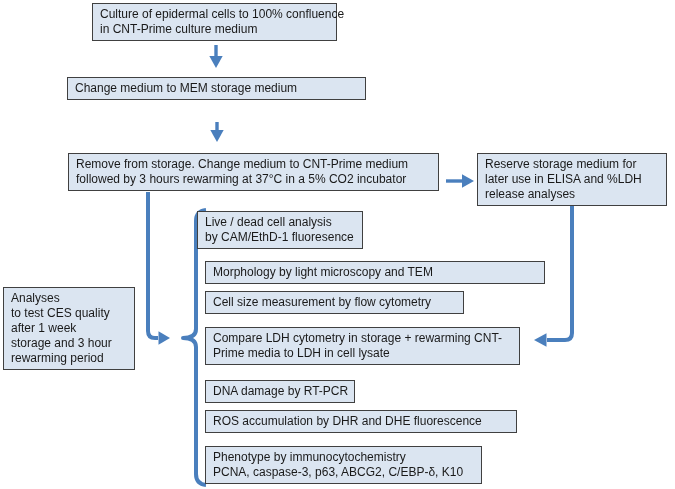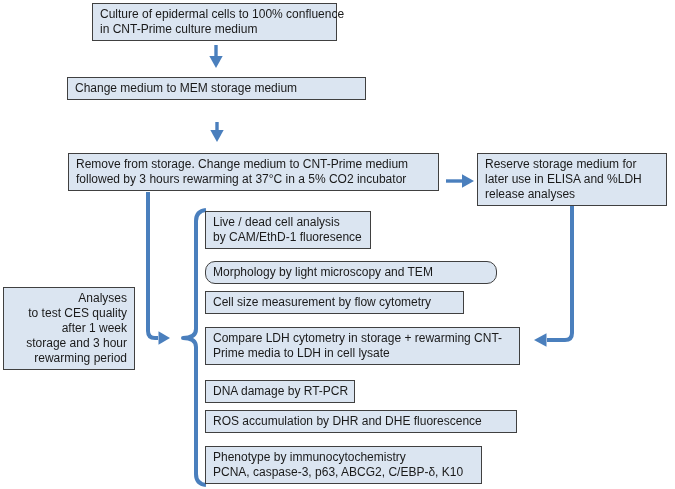--- a/index.html
+++ b/index.html
@@ -75,34 +75,34 @@
     <div class="line">Remove from storage. Change medium to CNT-Prime medium</div>
     <div class="line">followed by 3 hours rewarming at 37°C in a 5% CO2 incubator</div>
   </div>
 
   <div class="box" style="left:477px;top:153px;width:190px;">
     <div class="line">Reserve storage medium for</div>
     <div class="line">later use in ELISA and %LDH</div>
     <div class="line">release analyses</div>
   </div>
 
-  <div class="box" style="left:3px;top:287px;width:132px;text-align:right;">
+  <div class="box" style="left:3px;top:287px;width:132px;">
     <div class="line">Analyses</div>
     <div class="line">to test CES quality</div>
     <div class="line">after 1 week</div>
     <div class="line">storage and 3 hour</div>
     <div class="line">rewarming period</div>
   </div>
 
-  <div class="box" style="left:205px;top:211px;width:166px;">
+  <div class="box" style="left:197px;top:211px;width:166px;">
     <div class="line">Live / dead cell analysis</div>
     <div class="line">by CAM/EthD-1 fluoresence</div>
   </div>
 
-  <div class="box" style="left:205px;top:261px;width:292px;border-radius:10px;">
+  <div class="box" style="left:205px;top:261px;width:340px;">
     <div class="line">Morphology by light microscopy and TEM</div>
   </div>
 
   <div class="box" style="left:205px;top:291px;width:259px;">
     <div class="line">Cell size measurement by flow cytometry</div>
   </div>
 
   <div class="box" style="left:205px;top:327px;width:315px;">
     <div class="line">Compare LDH cytometry in storage + rewarming CNT-</div>
     <div class="line">Prime media to LDH in cell lysate</div>

